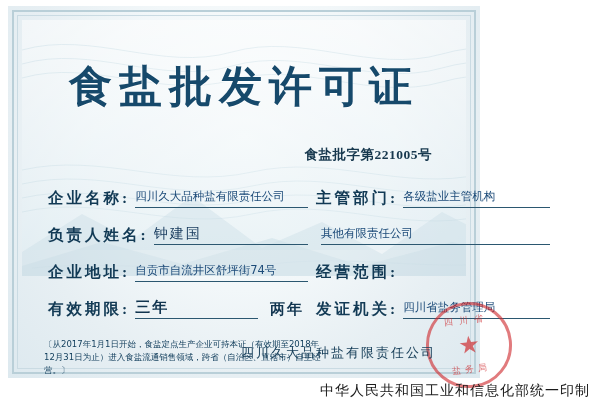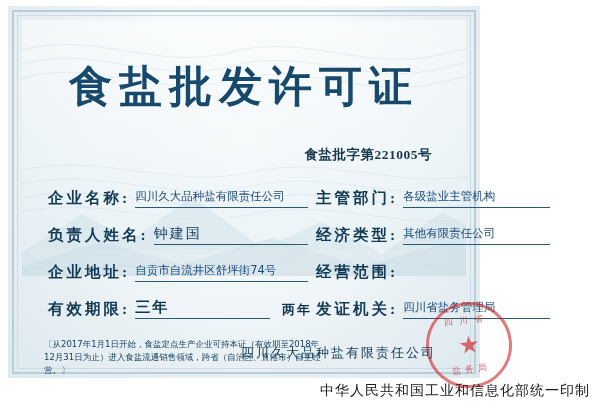--- a/index.html
+++ b/index.html
@@ -149,26 +149,26 @@
     font-size: 9.5px;
     letter-spacing: 0;
   }
   .val.term {
     font-size: 15px;
     font-weight: bold;
     letter-spacing: 2px;
     color: #10344f;
   }
   .term-extra {
-    font-size: 13px;
+    font-size: 15px;
     font-weight: bold;
     color: #10344f;
     letter-spacing: 2px;
     margin-left: 4px;
-    margin-right: 4px;
+    margin-right: 12px;
     white-space: nowrap;
     line-height: 19px;
   }
 
   
   .note {
     position: absolute;
     left: 36px;
     top: 332px;
     width: 280px;
@@ -299,21 +299,20 @@
         <span class="val">各级盐业主管机构</span>
       </div>
     </div>
 
     <div class="row">
       <div class="col left">
         <span class="lbl">负责人姓名:</span>
         <span class="val hand">钟建国</span>
       </div>
       <div class="col right">
-        <span class="lbl">经济类型:</span>
         <span class="val">其他有限责任公司</span>
       </div>
     </div>
 
     <div class="row">
       <div class="col left">
         <span class="lbl">企业地址:</span>
         <span class="val">自贡市自流井区舒坪街74号</span>
       </div>
       <div class="col right">

